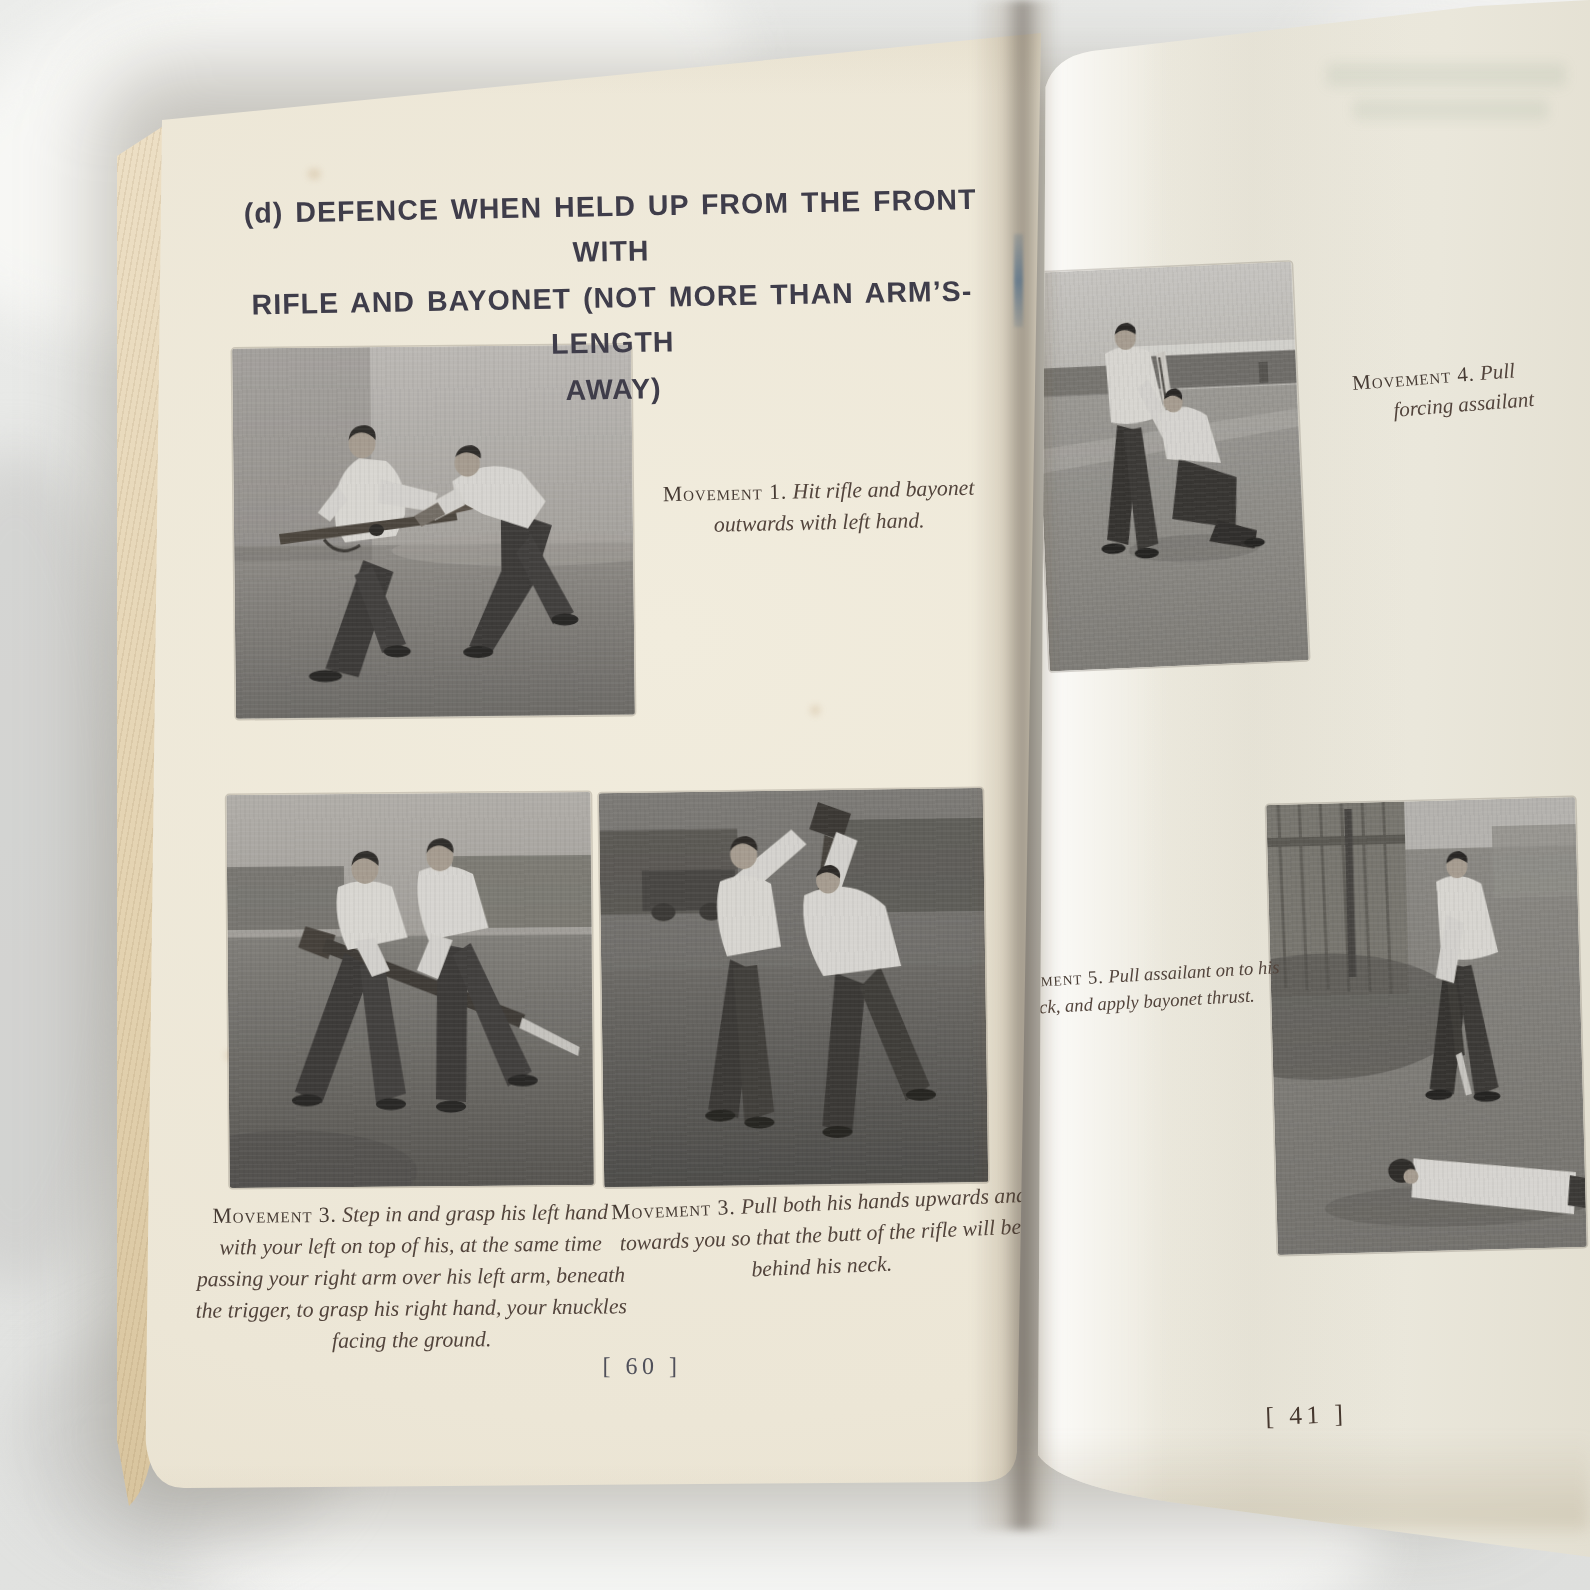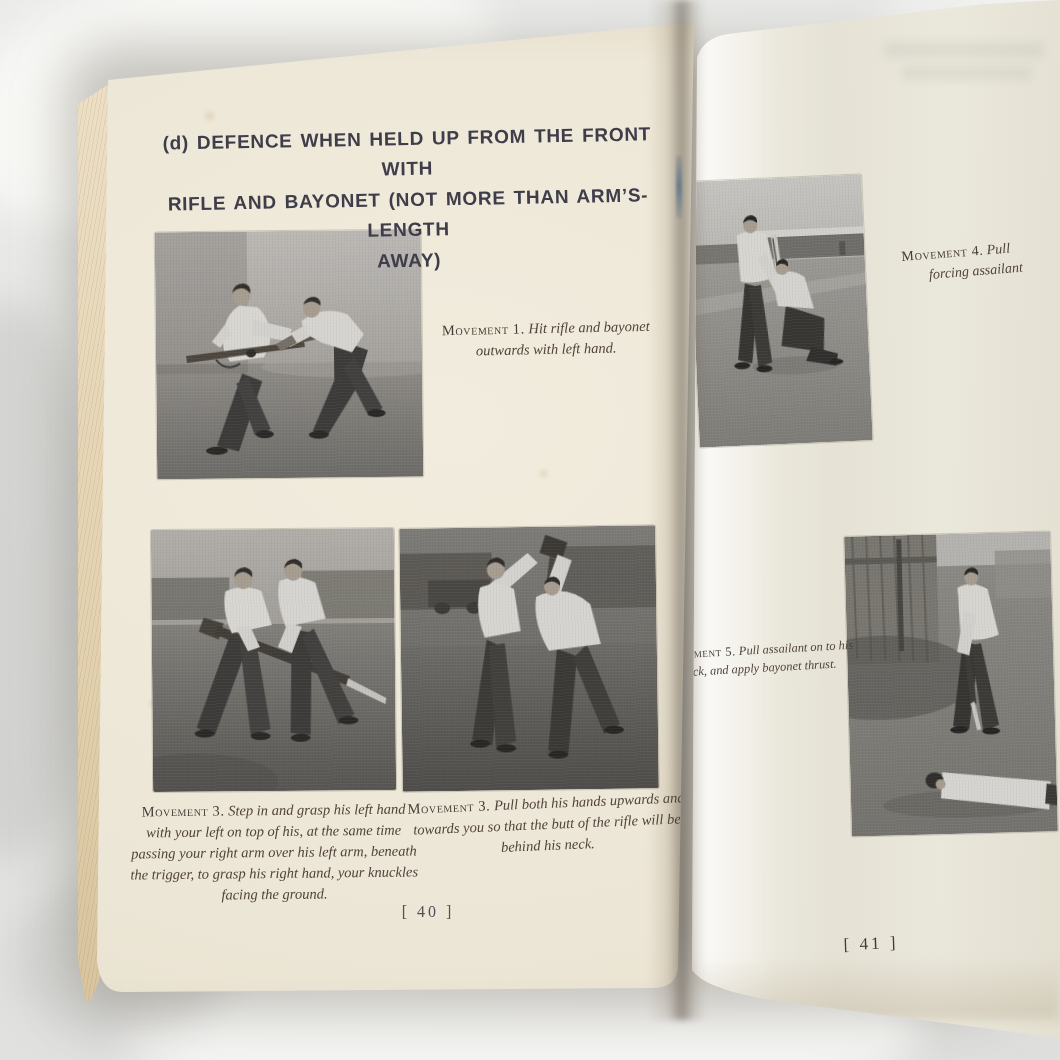--- a/index.html
+++ b/index.html
@@ -216,21 +216,21 @@
     <div class="caption" style="left:128px;top:800px;width:292px;transform:rotate(-.6deg);">
       <span class="mv-label">Movement 3.</span>
       <span class="mv-text">Step in and grasp his left hand with your left on top of his, at the same time passing your right arm over his left arm, beneath the trigger, to grasp his right hand, your knuckles facing the ground.</span>
     </div>
 
     <div class="caption" style="left:397px;top:793px;width:300px;transform:rotate(-2.4deg);">
       <span class="mv-label">Movement 3.</span>
       <span class="mv-text">Pull both his hands upwards and towards you so that the butt of the rifle will be behind his neck.</span>
     </div>
 
-    <div class="pagenum" style="left:368px;top:903px;width:120px;">[ 40 ]</div>
+    <div class="pagenum" style="left:368px;top:903px;width:120px;">[ 60 ]</div>
   </div>
 
   <div class="right-page">
     <div class="rp-curl"></div>
     <div class="rp-band"></div>
     <div class="rp-bottom"></div>
     <div class="showthrough" style="left:884px;top:42px;width:160px;height:16px;"></div>
     <div class="showthrough" style="left:902px;top:66px;width:130px;height:14px;"></div>
 
     <div class="photo" style="left:694px;top:178px;width:173px;height:266px;transform:rotate(-2.5deg);">

